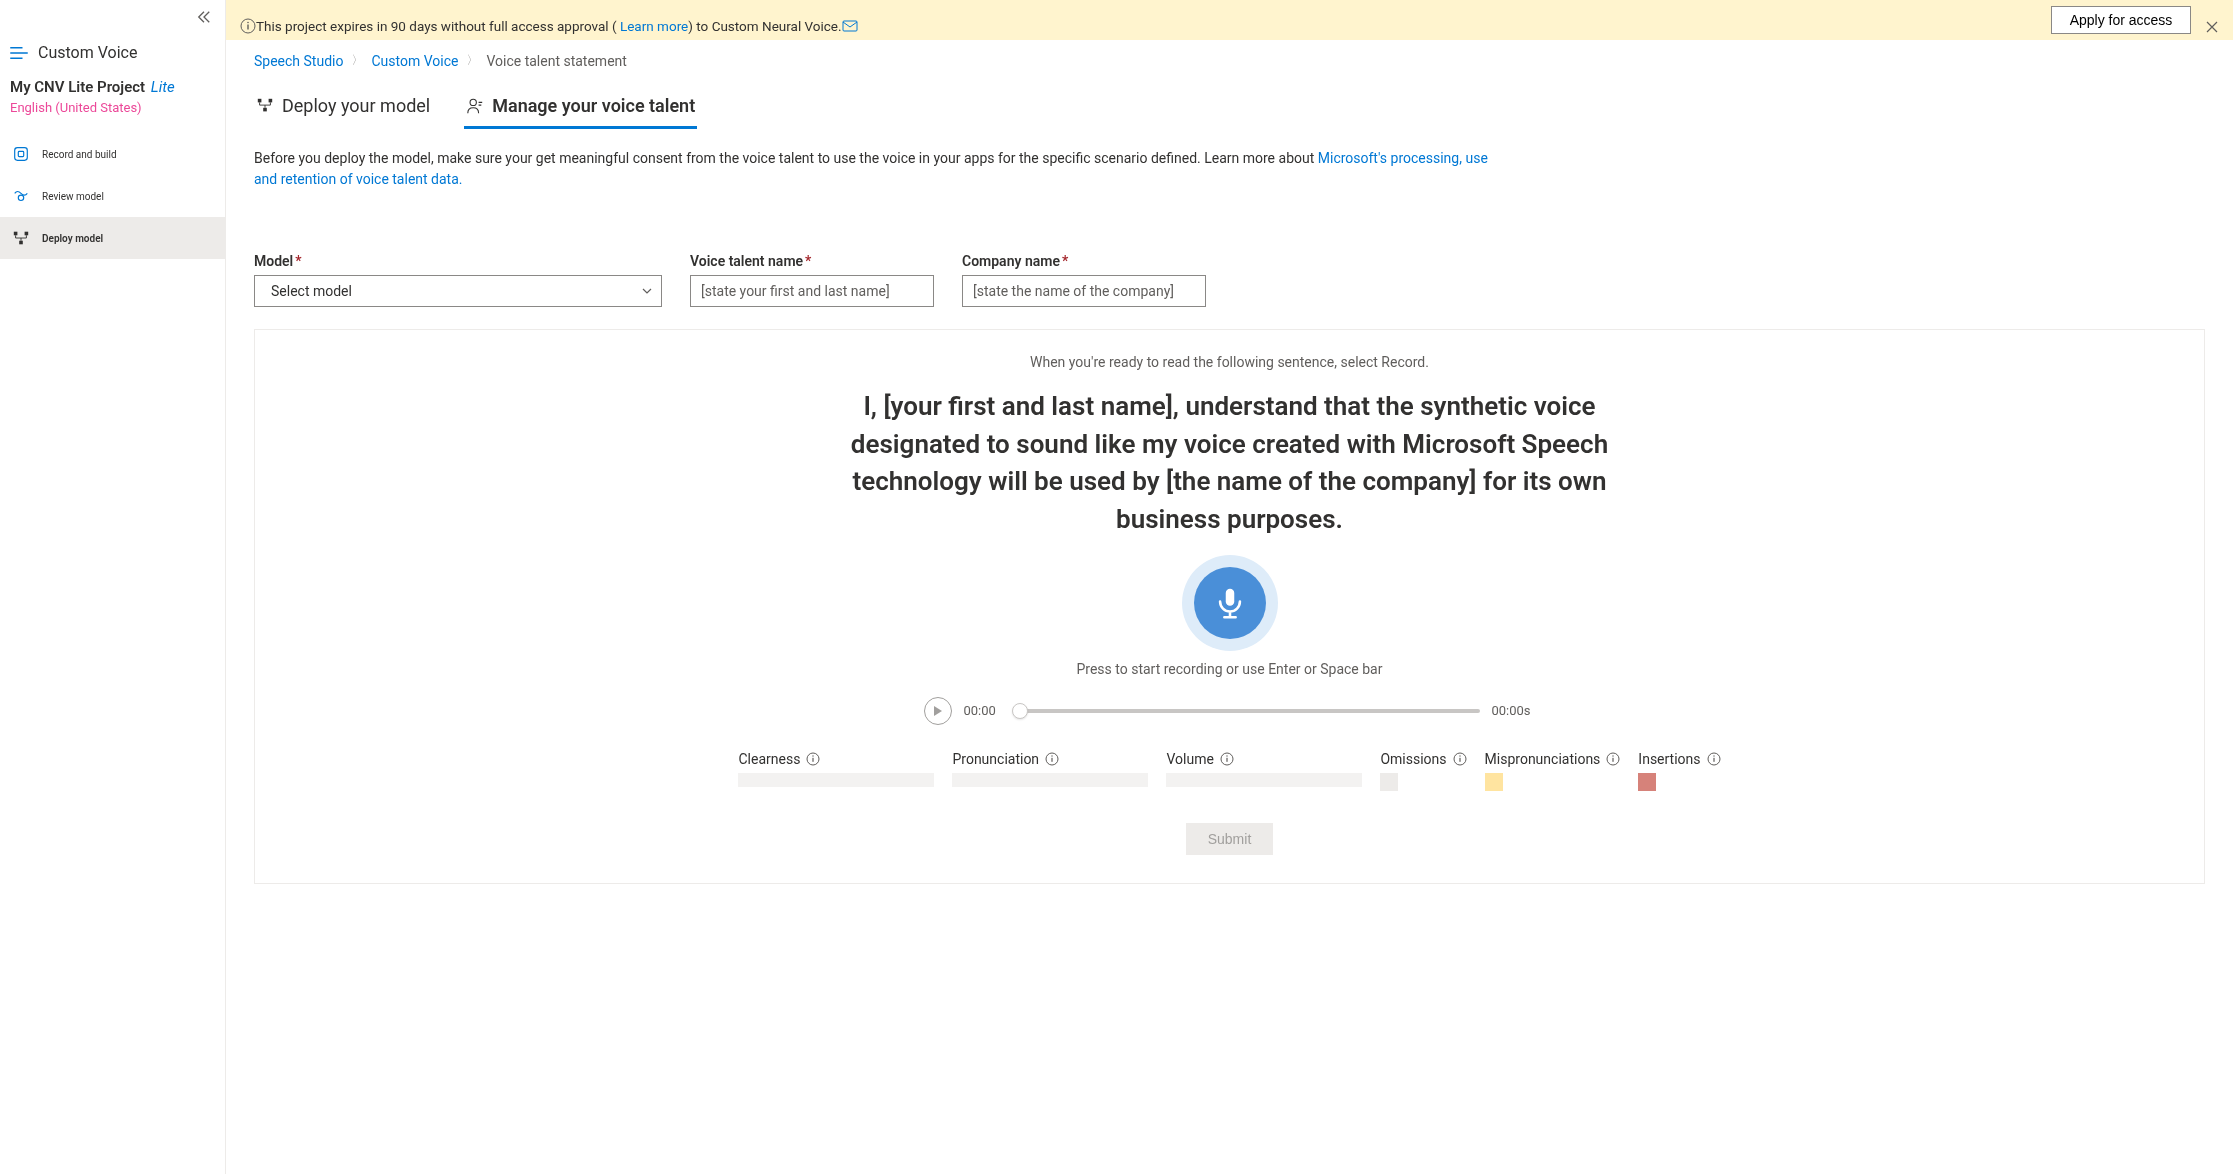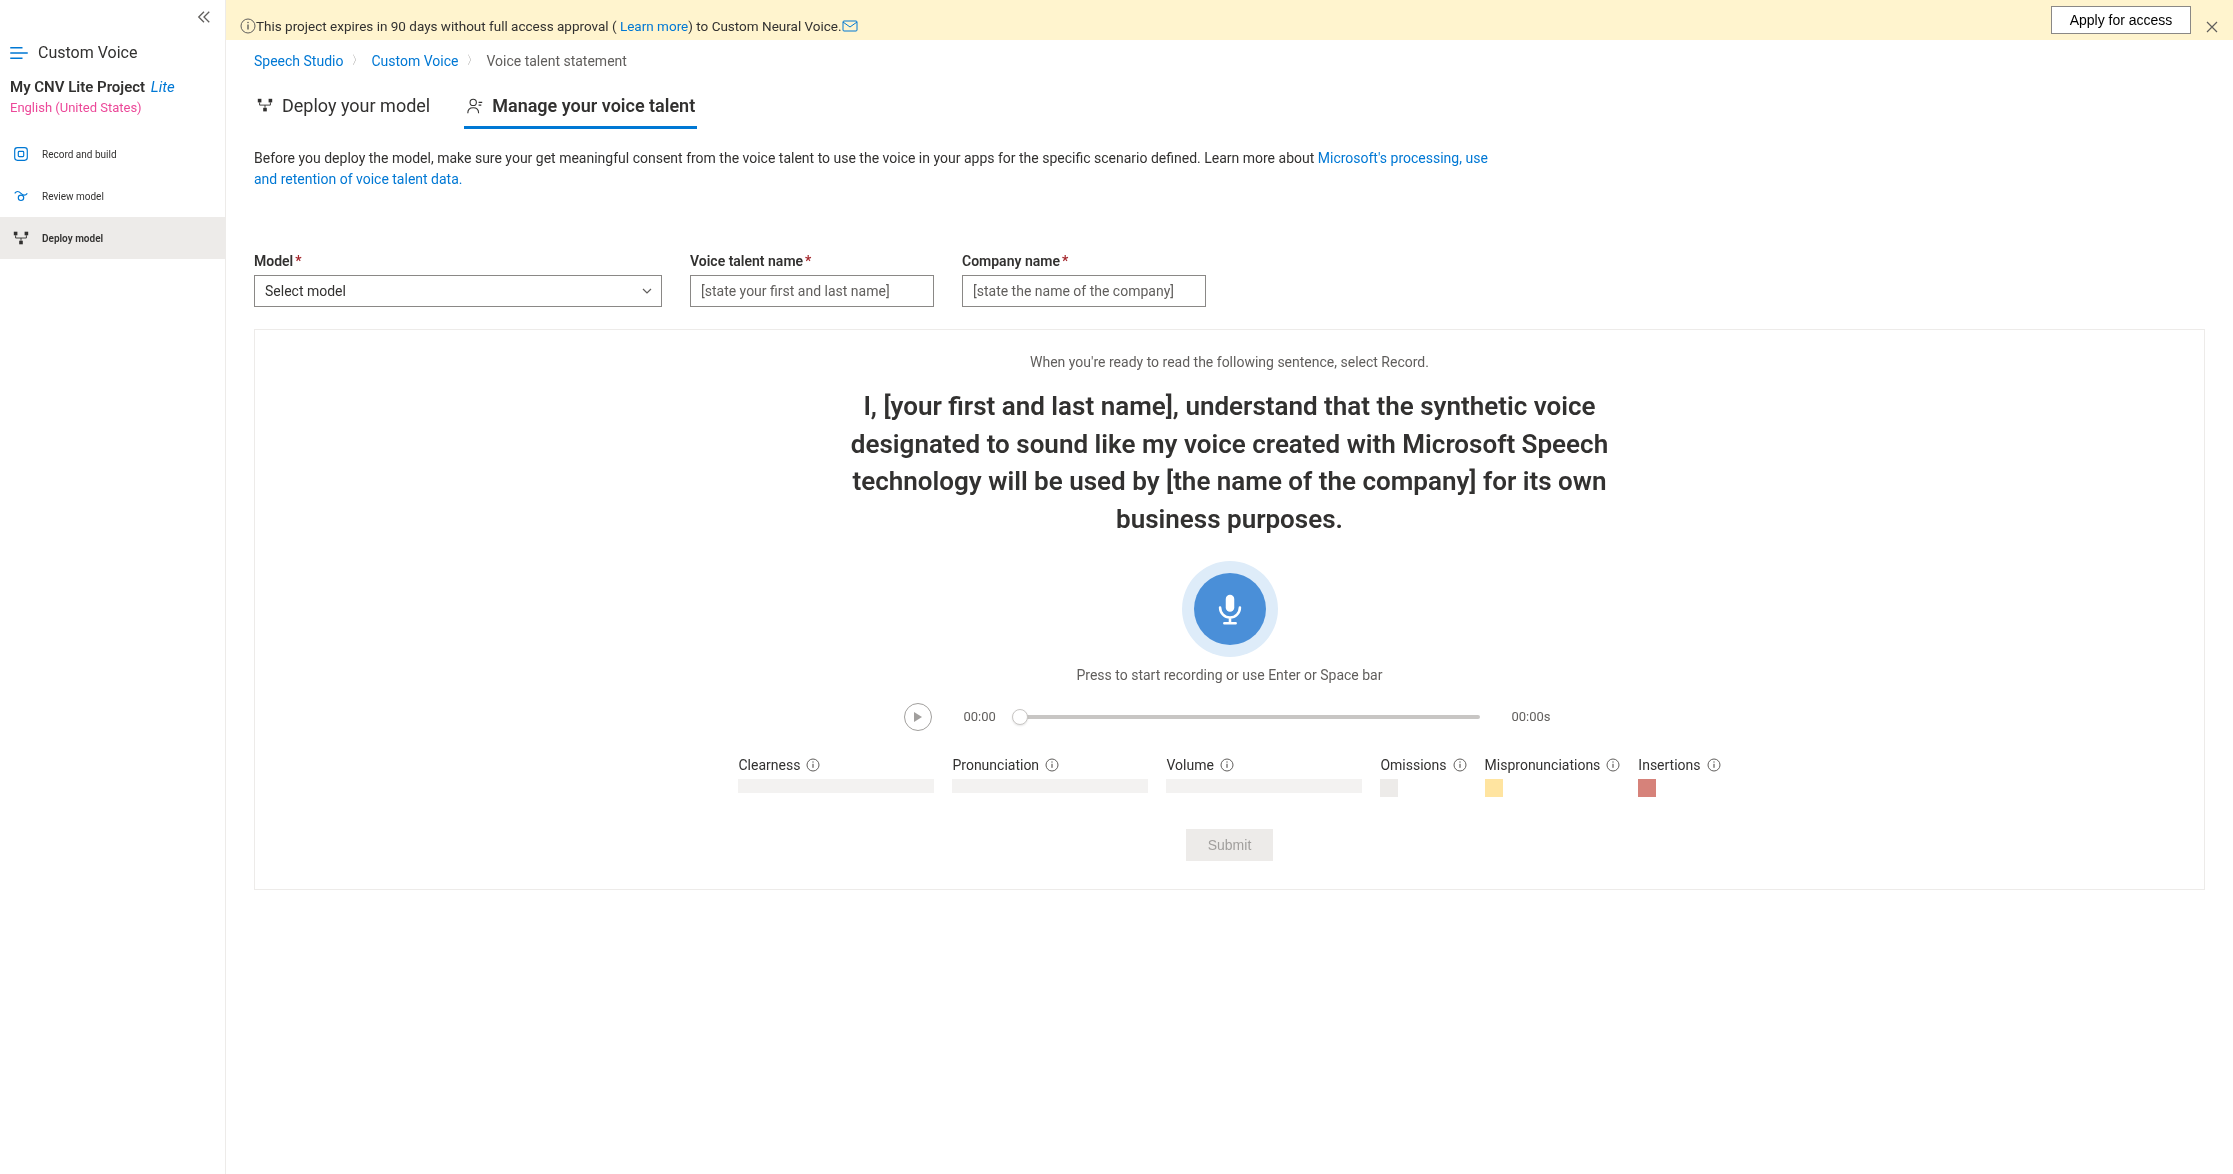--- a/index.html
+++ b/index.html
@@ -43,38 +43,38 @@
 .tab { display:flex; align-items:center; gap:8px; padding: 6px 2px 10px 2px; font-size:18px; cursor:pointer; color:#323130; border-bottom: 3px solid transparent; font-weight:400;}
 .tab.active { border-bottom-color:#0078d4; font-weight:600;}
 .tab svg { width:18px; height:18px; }
 
 .intro { font-size:14px; line-height:1.5; margin-bottom: 20px; max-width: 1240px;}
 
 .form-row { display:flex; gap:28px; margin-bottom: 22px; flex-wrap:wrap;}
 .form-group { display:flex; flex-direction:column; gap:6px;margin-top:43px;}
 .form-group label { font-size:14px; font-weight:600;}
 .form-group .req { color:#a4262c; margin-left:2px;}
-.select-box { width: 408px; height:32px; border:1px solid #8a8886; background:#fff; display:flex; align-items:center; justify-content:space-between; padding: 0 8px 0 10px; font-size:14px; color:#323130; cursor:pointer;}
+.select-box { width: 408px; height:32px; border:1px solid #8a8886; background:#fff; display:flex; align-items:center; justify-content:space-between; padding: 0 8px 0 16px; font-size:14px; color:#323130; cursor:pointer;}
 .select-box svg { width:12px; height:12px; color:#605e5c;}
 .text-input { width: 244px; height:32px; border:1px solid #8a8886; padding: 0 10px; font-size:14px; font-family:inherit;}
 .text-input::placeholder { color:#605e5c; }
 
 .record-panel { border:1px solid #edebe9; padding: 24px 40px 28px 40px; }
 .instruction { text-align:center; color:#605e5c; font-size:14px; margin-bottom: 18px;}
-.statement { text-align:center; font-size:26px; font-weight:600; line-height:1.45; max-width: 780px; margin: 0 auto 22px auto; color:#323130;}
+.statement { text-align:center; font-size:26px; font-weight:600; line-height:1.45; max-width: 780px; margin: 0 auto 16px auto; color:#323130;}
 .mic-wrap { display:flex; justify-content:center; margin-bottom: 10px;}
 .mic-outer { width:96px; height:96px; border-radius:50%; background:#deecf9; display:flex; align-items:center; justify-content:center;}
 .mic-inner { width:72px; height:72px; border-radius:50%; background:#4a8fd8; display:flex; align-items:center; justify-content:center; cursor:pointer;}
 .mic-inner svg { width:34px; height:34px; color:#fff;}
 .hint { text-align:center; color:#605e5c; font-size:14px; margin-bottom: 20px;}
 
 .player { display:flex; align-items:center; gap:12px; justify-content:center; margin-bottom: 26px;}
 .play-btn { width:28px; height:28px; border:1.5px solid #a19f9d; border-radius:50%; display:flex; align-items:center; justify-content:center; cursor:pointer; flex-shrink:0;}
 .play-btn svg { width:10px; height:10px; color:#a19f9d; margin-left:1px;}
-.time { font-size:13px; color:#605e5c; min-width:44px;margin-left:20px;}
+.time { font-size:13px; color:#605e5c; min-width:44px;}
 .track { flex:0 0 460px; height:4px; background:#c8c6c4; border-radius:2px; position:relative;}
 .thumb { position:absolute; left:0; top:50%; transform:translate(-50%,-50%); width:16px; height:16px; border-radius:50%; background:#fff; border:1px solid #c8c6c4; box-shadow:0 1px 2px rgba(0,0,0,0.1);}
 
 .metrics { display:flex; gap:18px; justify-content:center; flex-wrap:wrap; margin-bottom: 32px; text-align: right;}
 .metric { display:flex; flex-direction:column; gap:6px; }
 .metric-wide { width: 196px; }
 .metric-narrow { width: auto; }
 .metric-label { display:flex; align-items:center; gap:6px; font-size:14px; color:#323130;}
 .metric-label svg { width:14px; height:14px; color:#605e5c;}
 .metric-bar { height:14px; background:#f3f2f1;}

